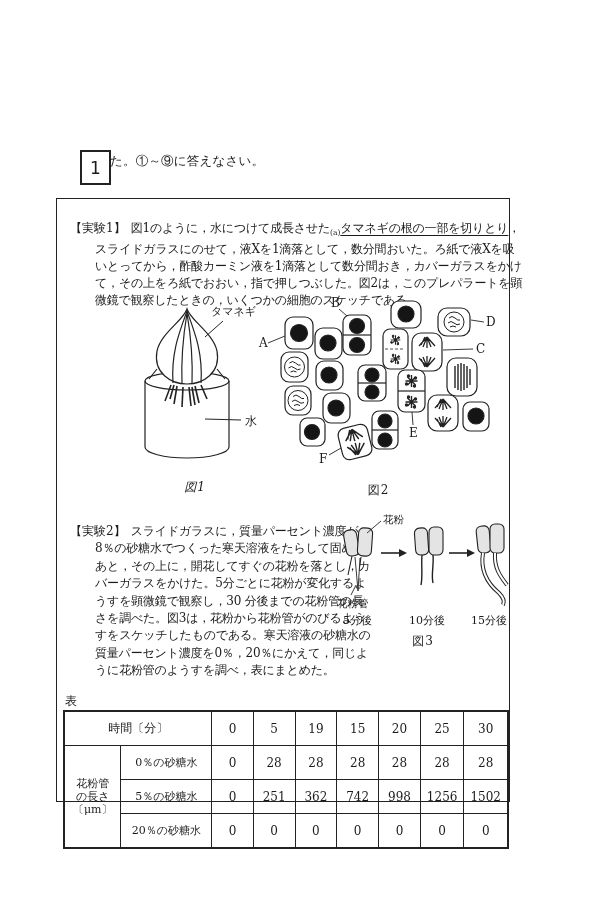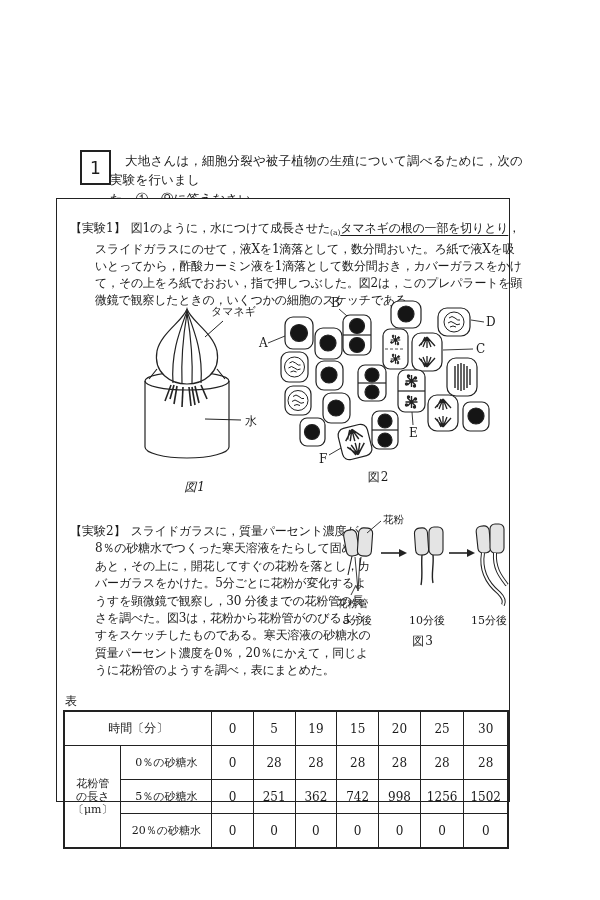--- a/index.html
+++ b/index.html
@@ -58,21 +58,20 @@
   td.cond{font-size:11px;}
 </style>
 </head>
 <body>
 
 <div class="abs qnum-box">
   <span>1</span>
 </div>
 
 <div class="abs intro">
-  <div class="l1">大地さんは，細胞分裂や被子植物の生殖について調べるために，次の実験を行いまし</div>
   <div class="l2">た。①～⑨に答えなさい。</div>
 </div>
 
 <div class="abs main-box">
 
   <p class="exp-par exp1">
     <span class="exp-head">【実験1】</span><span>図1のように，水につけて成長させた</span><span class="subref">(a)</span><span class="uline">タマネギの根の一部を切りとり</span><span>，スライドガラスにのせて，液Xを1滴落として，数分間おいた。ろ紙で液Xを吸いとってから，酢酸カーミン液を1滴落として数分間おき，カバーガラスをかけて，その上をろ紙でおおい，指で押しつぶした。図2は，このプレパラートを顕微鏡で観察したときの，いくつかの細胞のスケッチである。</span>
   </p>
 
   <div class="fig-wrap" style="left:68px;top:100px;width:165px;">
@@ -235,21 +234,21 @@
           <path d="M74,160 L86,153"></path>
         </g>
       </g>
       <text x="4" y="52" font-size="12">A</text>
       <text x="76" y="12" font-size="12">B</text>
       <text x="221" y="58" font-size="12">C</text>
       <text x="231" y="31" font-size="12">D</text>
       <text x="154" y="142" font-size="12">E</text>
       <text x="64" y="168" font-size="12">F</text>
     </svg>
-    <div class="fig-caption" style="width:247px;margin-top:0;">図2</div>
+    <div class="fig-caption" style="width:247px;margin-top:13px;">図2</div>
   </div>
 
   <p class="exp-par exp2">
     <span class="exp-head">【実験2】</span><span>スライドガラスに，質量パーセント濃度が8％の砂糖水でつくった寒天溶液をたらして固めたあと，その上に，開花してすぐの花粉を落とし，カバーガラスをかけた。5分ごとに花粉が変化するようすを顕微鏡で観察し，30 分後までの花粉管の長さを調べた。図3は，花粉から花粉管がのびるようすをスケッチしたものである。寒天溶液の砂糖水の質量パーセント濃度を0％，20％にかえて，同じように花粉管のようすを調べ，表にまとめた。</span>
   </p>
 
   <div class="fig-wrap" style="left:280px;top:314px;width:172px;">
     <svg width="172" height="118" viewBox="0 0 172 118">
       <g stroke="#222" stroke-width="1.1" fill="#e4e4e4">
 

